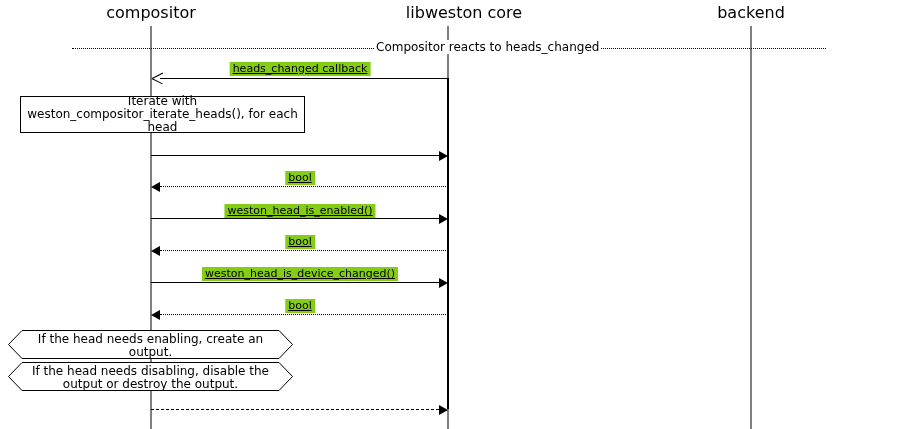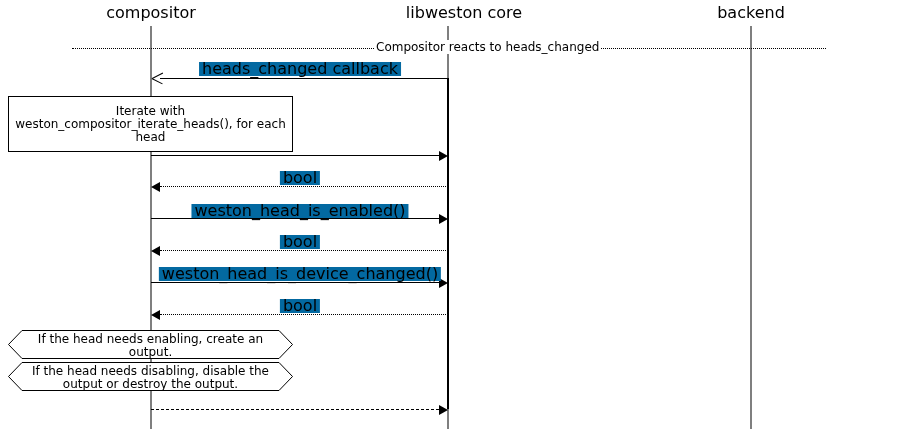--- a/index.html
+++ b/index.html
@@ -62,26 +62,27 @@
     position: absolute;
     height: 0;
   }
   .msg-line.solid { border-top: 1px solid #000000; }
   .msg-line.dotted { border-top: 1px dotted #000000; }
   .msg-line.dashed { border-top: 1px dashed #000000; }
 
   .msg-label {
     position: absolute;
     transform: translateX(-50%);
-    font-size: 16px;
+    font-size: 11px;
     color: #000000;
     white-space: nowrap;
     line-height: 14px;
-    background: #0369a1;
+    background: #84cc16;
     padding: 0 3px;
+    text-decoration: underline;
   }
 
   
   .head {
     position: absolute;
     width: 0;
     height: 0;
   }
   .head.filled-right {
     border-top: 5px solid transparent;
@@ -183,21 +184,21 @@
     <div class="head filled-left" style="left: 151px; top: 246px;"></div>
     <div class="msg-label" style="left: 300px; top: 235px;">bool</div>
     <div class="msg-line solid" style="left: 151px; top: 282px; width: 288px;"></div>
     <div class="head filled-right" style="left: 439px; top: 278px;"></div>
     <div class="msg-label" style="left: 300px; top: 267px;">weston_head_is_device_changed()</div>
     <div class="msg-line dotted" style="left: 160px; top: 314px; width: 288px;"></div>
     <div class="head filled-left" style="left: 151px; top: 310px;"></div>
     <div class="msg-label" style="left: 300px; top: 299px;">bool</div>
     <div class="msg-line dashed" style="left: 151px; top: 409px; width: 288px;"></div>
     <div class="head filled-right" style="left: 439px; top: 405px;"></div>
-    <div class="note-box" style="left: 8px; top: 96px; width: 285px; height: 56px;">Iterate with weston_compositor_iterate_heads(), for each head</div>
+    <div class="note-box" style="left: 20px; top: 96px; width: 285px; height: 37px;">Iterate with weston_compositor_iterate_heads(), for each head</div>
     <div class="hex-box" style="left: 8px; top: 330px; width: 285px; height: 29px;">
       <svg width="285" height="29">
         <polygon points="14,0.5 271,0.5 284.5,14.5 271,28.5 14,28.5 0.5,14.5" fill="#ffffff" stroke="#000000" stroke-width="1"></polygon>
       </svg>
       <div class="hex-text">If the head needs enabling, create an output.</div>
     </div>
     <div class="hex-box" style="left: 8px; top: 362px; width: 285px; height: 29px;">
       <svg width="285" height="29">
         <polygon points="14,0.5 271,0.5 284.5,14.5 271,28.5 14,28.5 0.5,14.5" fill="#ffffff" stroke="#000000" stroke-width="1"></polygon>
       </svg>

